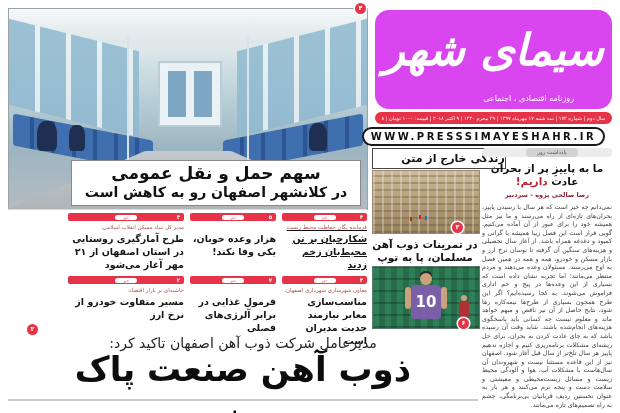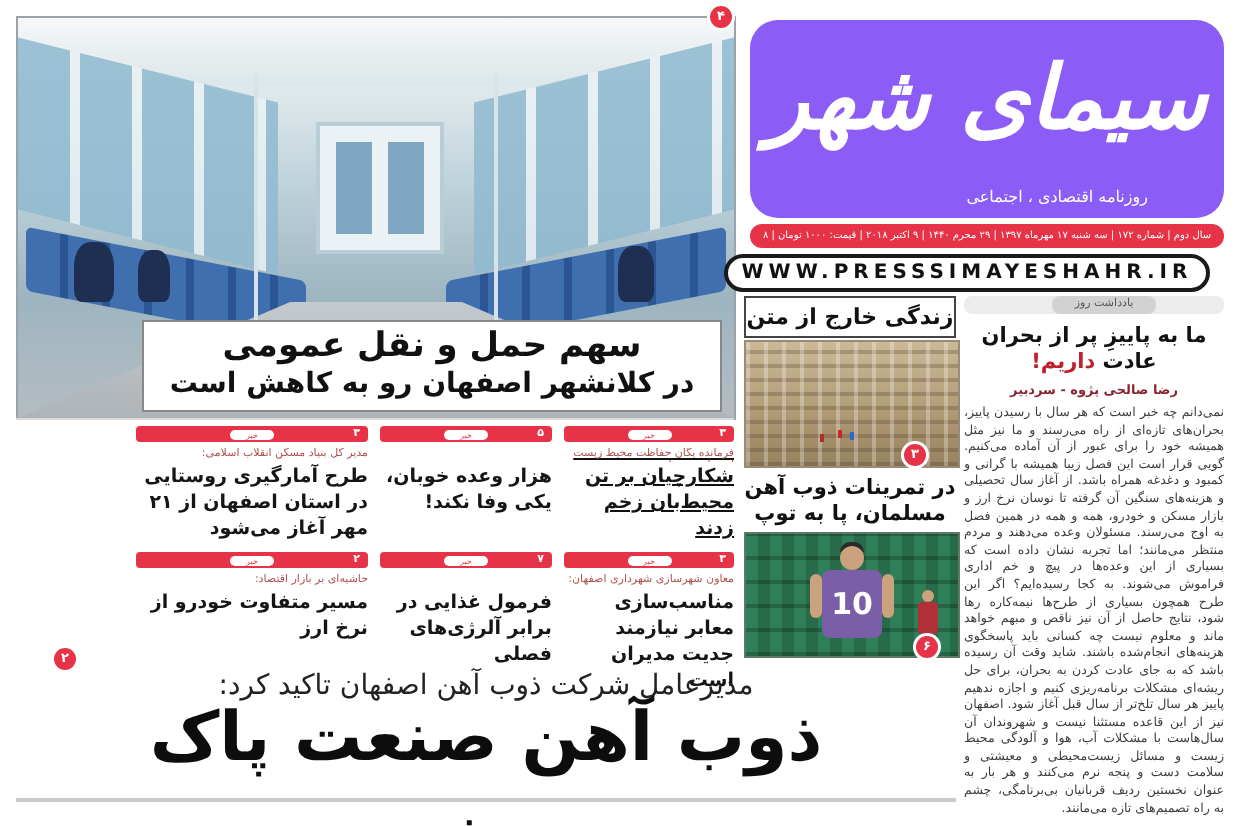--- a/index.html
+++ b/index.html
@@ -30,34 +30,34 @@
   .m-pole{position:absolute;top:28px;width:2px;height:150px;background:#d7e3e9;}
   .lead-caption{position:absolute;right:6px;bottom:3px;width:276px;background:#ffffff;
                 border:1px solid #888;padding:3px 6px;text-align:center;direction:rtl;}
   .lead-caption .c1{font-weight:bold;font-size:17px;line-height:19px;}
   .lead-caption .c2{font-weight:bold;font-size:14px;line-height:19px;}
   
   .badge{position:absolute;width:11px;height:11px;border-radius:50%;background:#e73348;
          color:#fff;font-size:6.5px;line-height:11px;text-align:center;font-weight:bold;
          box-shadow:0 0 0 1.5px #fff;}
   
-  .logo-box{position:absolute;left:375px;top:10px;width:237px;height:99px;background:#8b5cf6;
+  .logo-box{position:absolute;left:375px;top:10px;width:237px;height:99px;background:#d946ef;
             border-radius:14px;}
   .logo-text{position:absolute;left:0;top:14px;width:100%;text-align:center;color:#fff;
              font-size:44px;font-weight:bold;font-style:italic;letter-spacing:-2px;direction:rtl;}
   .logo-sub{position:absolute;right:38px;bottom:6px;color:#fff;font-size:8px;direction:rtl;}
   .issue-bar{position:absolute;left:375px;top:112px;width:237px;height:12px;background:#e73348;
              border-radius:6px;color:#fff;font-size:5px;line-height:12px;text-align:center;direction:rtl;}
   .url-bar{position:absolute;left:362px;top:127px;width:239px;height:15px;background:#fff;
            border:2px solid #1a1a1a;border-radius:10px;text-align:center;font-weight:bold;
            font-size:10px;line-height:15px;letter-spacing:2.5px;color:#111;direction:ltr;}
   
   .mid-box-title{position:absolute;left:372px;top:148px;width:104px;height:19px;background:#fff;
                  border:1px solid #444;text-align:center;font-weight:bold;font-size:11px;
-                 line-height:19px;direction:rtl;}
+                 line-height:19px;direction:rtl;padding-left:28px;}
   .village-photo{position:absolute;left:372px;top:170px;width:106px;height:62px;overflow:hidden;
                  border:1px solid #9a8c74;
                  background:
                    repeating-linear-gradient(90deg,rgba(255,255,255,.28) 0 2px,rgba(0,0,0,0) 2px 9px),
                    repeating-linear-gradient(0deg,rgba(80,60,40,.28) 0 2px,rgba(0,0,0,0) 2px 7px),
                    linear-gradient(180deg,#cbb997 0%,#b8a47f 40%,#a6906c 75%,#97835f 100%);}
   .village-dots{position:absolute;left:46px;top:44px;width:2px;height:4px;background:#c23;
                 box-shadow:6px 1px 0 #36c, -9px 2px 0 #a32;}
   .mid-title2{position:absolute;left:372px;top:238px;width:106px;text-align:center;font-weight:bold;
               font-size:10.5px;line-height:13px;direction:rtl;}

